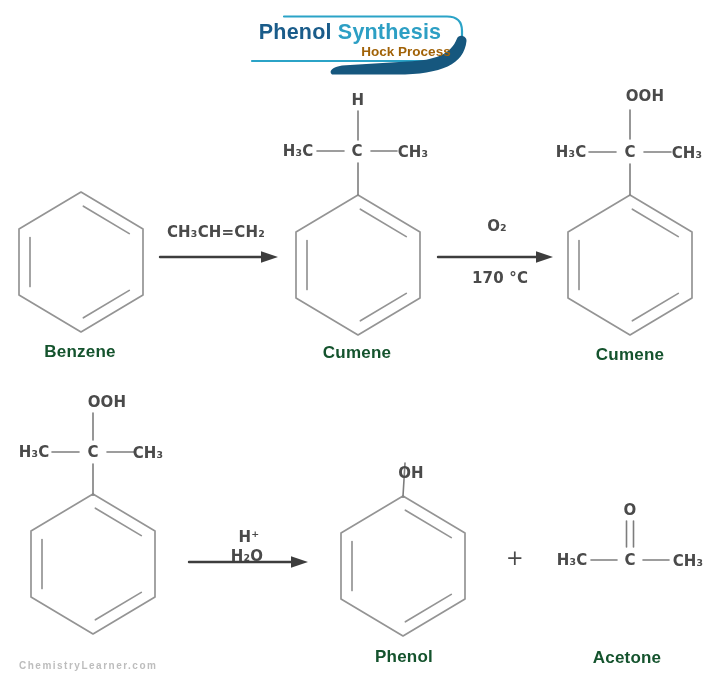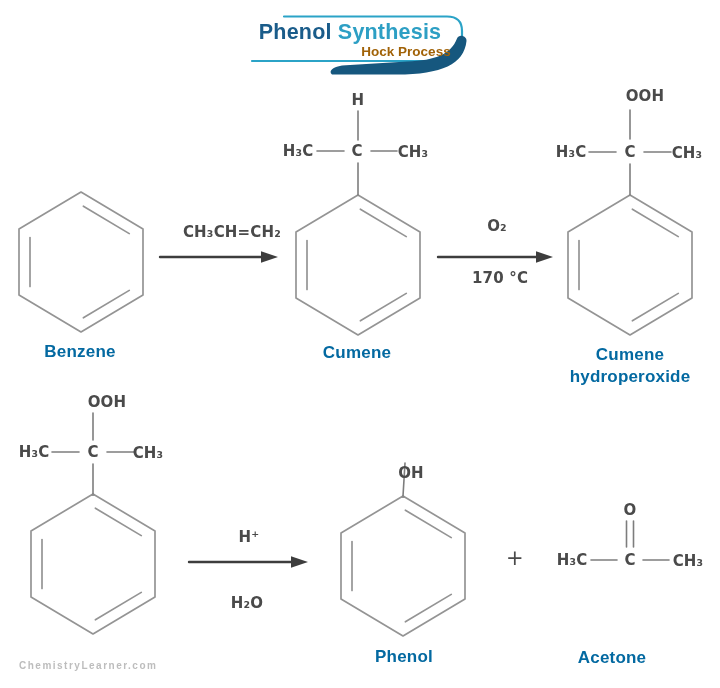--- a/index.html
+++ b/index.html
@@ -7,21 +7,21 @@
     position:relative;width:720px;height:688px;background:#ffffff;
     overflow:hidden;font-family:"Liberation Sans",sans-serif;
   }
   svg{position:absolute;left:0;top:0;}
   .t{
     position:absolute;transform:translate(-50%,-50%);white-space:nowrap;
     color:#4a4a4a;font-family:"DejaVu Sans",sans-serif;
     font-size:15px;font-weight:600;letter-spacing:.2px;
   }
   .label{
-    font-family:"Liberation Sans",sans-serif;color:#0369a1;
+    font-family:"Liberation Sans",sans-serif;color:#14532d;
     font-size:17px;font-weight:700;letter-spacing:.2px;
   }
   .plus{font-size:21px;font-weight:400;}
   .banner-title{
     position:absolute;left:350px;top:32px;transform:translate(-50%,-50%);
     font-size:21.5px;font-weight:700;white-space:nowrap;letter-spacing:.2px;
   }
   .banner-title .primary{color:#1a5c8a;}
   .banner-title .secondary{color:#2d9fc4;}
   .banner-subtitle{
@@ -131,28 +131,27 @@
 
   <span class="t" style="left:411px;top:473px">OH</span>
 
   <span class="t" style="left:630px;top:510px">O</span>
   <span class="t" style="left:572px;top:560px">H₃C</span>
   <span class="t" style="left:630px;top:560px">C</span>
   <span class="t" style="left:688px;top:561px">CH₃</span>
 
   <span class="t plus" style="left:515px;top:558px">+</span>
 
-  <span class="t" style="left:232px;top:232px">CH₃CH=CH₂</span>
+  <span class="t" style="left:216px;top:232px">CH₃CH=CH₂</span>
   <span class="t" style="left:497px;top:226px">O₂</span>
   <span class="t" style="left:500px;top:278px">170 °C</span>
   <span class="t" style="left:249px;top:537px">H⁺</span>
-  <span class="t" style="left:247px;top:603px">H₂O</span>
+  <span class="t" style="left:247px;top:556px">H₂O</span>
 
   <span class="t label" style="left:80px;top:352px">Benzene</span>
   <span class="t label" style="left:357px;top:353px">Cumene</span>
   <span class="t label" style="left:630px;top:355px">Cumene</span>
-  <span class="t label" style="left:630px;top:377px">hydroperoxide</span>
   <span class="t label" style="left:404px;top:657px">Phenol</span>
-  <span class="t label" style="left:612px;top:658px">Acetone</span>
+  <span class="t label" style="left:627px;top:658px">Acetone</span>
 
   <div class="watermark">ChemistryLearner.com</div>
 
 </div>
 
 </body></html>

